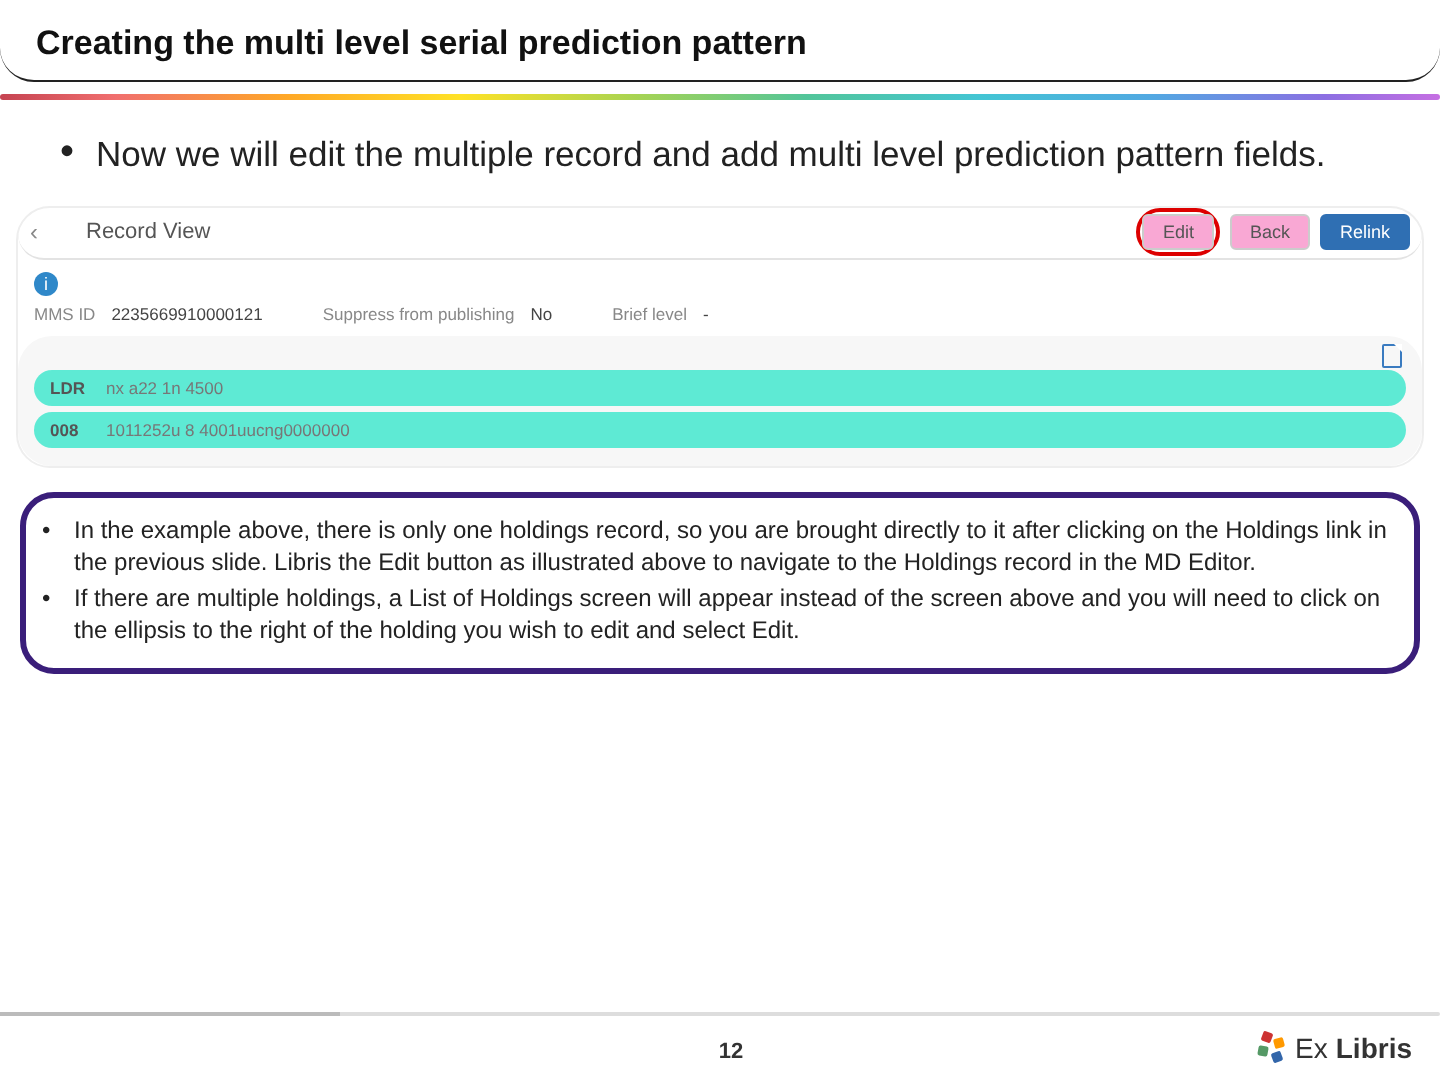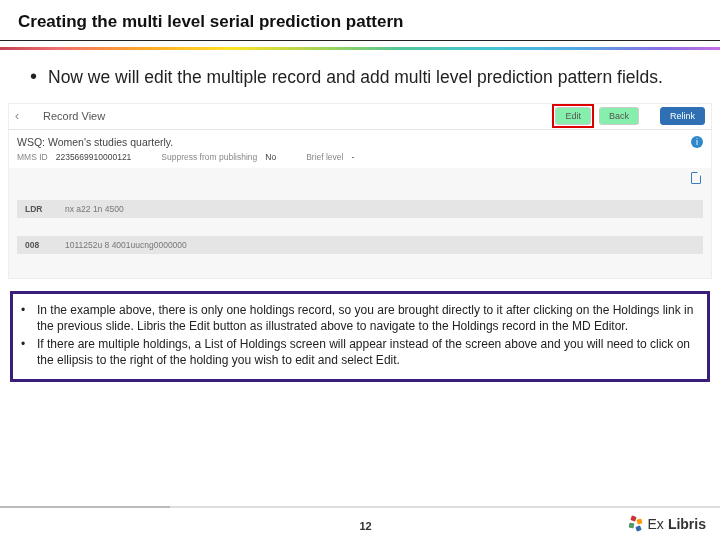--- a/index.html
+++ b/index.html
@@ -1,15 +1,15 @@
 <!DOCTYPE html>
 <html><head>
 <meta charset="utf-8">
 <style>
-  * { box-sizing: border-box; margin: 0; padding: 0; }
+  * { box-sizing: border-box; margin: 0; padding: 0; border-radius: 17px; }
   body {
     width: 720px;
     height: 540px;
     font-family: Verdana, Arial, sans-serif;
     background: #fff;
     position: relative;
     overflow: hidden;
   }
   .slide-title {
     font-size: 17px;
@@ -62,28 +62,27 @@
     gap: 6px;
   }
   .chev { font-size: 12px; color: #888; }
   .recview { font-size: 11px; color: #555; padding-left: 18px; }
   .topbar-btns { display: flex; gap: 5px; align-items: center; }
   .btn {
     font-size: 9px;
     padding: 3px 9px;
     border: 1px solid #ccc;
     border-radius: 3px;
-    background: #86efac;
+    background: #f9a8d4;
     color: #555;
   }
   .btn.relink {
     background: #2f6fb3;
     color: #fff;
     border-color: #2f6fb3;
-    margin-left: 16px;
   }
   .edit-highlight {
     border: 2px solid #d00;
     padding: 1px;
     display: inline-flex;
   }
   .rec-title-row {
     display: flex;
     justify-content: space-between;
     align-items: center;
@@ -113,27 +112,27 @@
   .doc-icon {
     position: absolute; right: 10px; top: 4px;
     width: 10px; height: 12px; border: 1px solid #3a7bc0;
     border-radius: 1px;
   }
   .doc-icon::after {
     content: ""; position: absolute; right: -1px; top: -1px;
     border-top: 4px solid #fff; border-left: 4px solid transparent;
   }
   .marc-line {
-    background: #e5e5e5;
-    margin: 18px 0;
+    background: #5eead4;
+    margin: 3px 0;
     padding: 4px 8px;
     font-size: 8.5px;
     color: #777;
     display: flex;
-    gap: 14px;
+    gap: 2px;
   }
   .marc-tag { color: #555; font-weight: 600; width: 26px; }
 
   .note-box {
     margin: 12px 10px 0 10px;
     border: 3px solid #3a1e7a;
     padding: 6px 8px 8px 8px;
     font-size: 12px;
     color: #222;
     line-height: 1.35;
@@ -207,21 +206,20 @@
     <div class="topbar-btns">
       <span class="edit-highlight">
         <span class="btn">Edit</span>
       </span>
       <span class="btn">Back</span>
       <span class="btn relink">Relink</span>
     </div>
   </div>
 
   <div class="rec-title-row">
-    <div class="rec-title">WSQ: Women's studies quarterly.</div>
     <div class="info-dot">i</div>
   </div>
 
   <div class="meta-row">
     <div class="pair">
         <span class="lbl">MMS ID</span>
         <span class="val">2235669910000121</span>
       </div>
     <div class="pair">
         <span class="lbl">Suppress from publishing</span>

